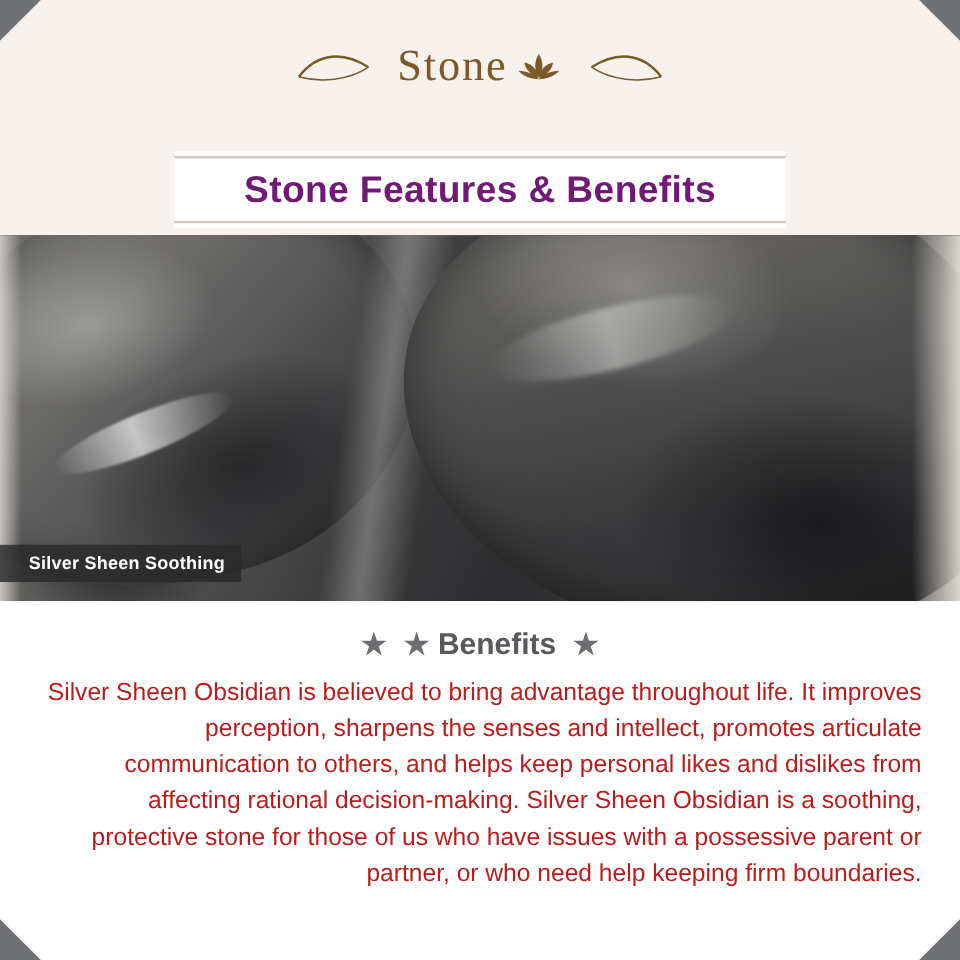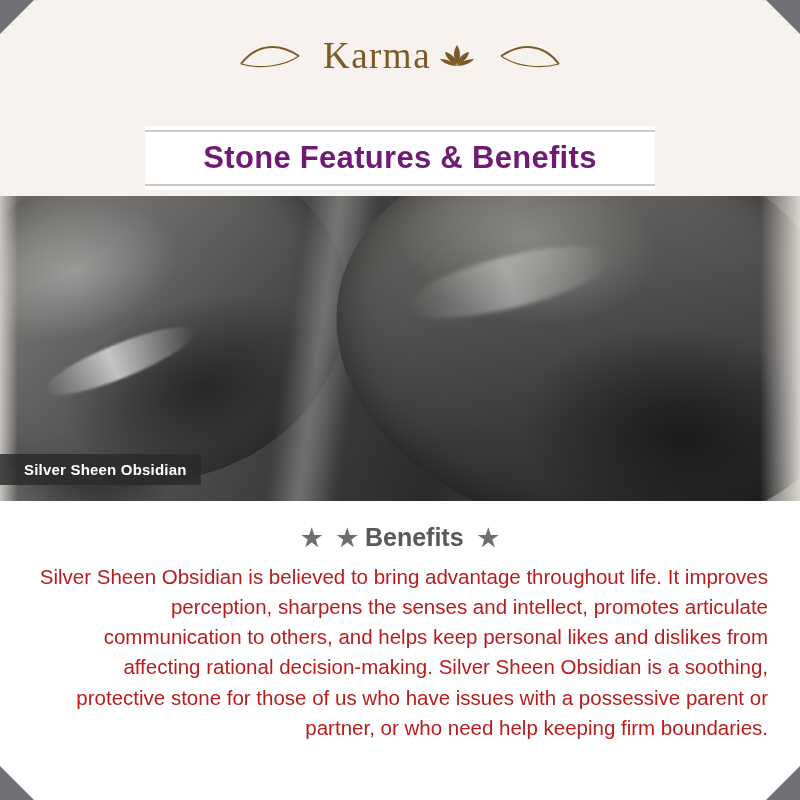--- a/index.html
+++ b/index.html
@@ -266,21 +266,21 @@
 
   <div class="header">
     <div class="brand">
       <span class="brand-inner">
         <span class="brand-flourish">
           <svg viewBox="0 0 78 34" width="78" height="34" aria-hidden="true">
             <path d="M2 25 C 18 4, 40 4, 60 17" fill="none" stroke="#7b5a27" stroke-width="2"></path>
             <path d="M2 25 C 20 30, 44 28, 60 17" fill="none" stroke="#7b5a27" stroke-width="1.2"></path>
           </svg>
         </span>
-        <span class="brand-word">Karma</span>
+        <span class="brand-word">Stone</span>
         <span class="brand-lotus">
           <svg viewBox="0 0 40 34" width="40" height="34" aria-hidden="true">
             <path d="M20 6 C 24 12, 24 20, 20 25 C 16 20, 16 12, 20 6 Z" fill="#7b5a27"></path>
             <path d="M20 26 C 14 24, 9 19, 8 13 C 14 14, 19 19, 20 26 Z" fill="#7b5a27"></path>
             <path d="M20 26 C 26 24, 31 19, 32 13 C 26 14, 21 19, 20 26 Z" fill="#7b5a27"></path>
             <path d="M20 27 C 13 27, 6 24, 3 20 C 10 20, 17 23, 20 27 Z" fill="#7b5a27"></path>
             <path d="M20 27 C 27 27, 34 24, 37 20 C 30 20, 23 23, 20 27 Z" fill="#7b5a27"></path>
           </svg>
         </span>
         <span class="brand-flourish">
@@ -301,21 +301,21 @@
 
   <div class="photo">
     <div class="stone-bg"></div>
     <div class="stone-left"></div>
     <div class="stone-left-shine"></div>
     <div class="stone-gap"></div>
     <div class="stone-right"></div>
     <div class="stone-right-shine"></div>
     <div class="photo-edge-left"></div>
     <div class="photo-edge-right"></div>
-    <div class="caption-tag">Silver Sheen Obsidian</div>
+    <div class="caption-tag">Silver Sheen Soothing</div>
   </div>
 
   <div class="body-wrap">
     <div class="benefits">
       <span class="benefit">
         <span class="star">★</span>
       </span>
       <span class="benefit">
         <span class="star">★</span>
         <span>Benefits</span>

